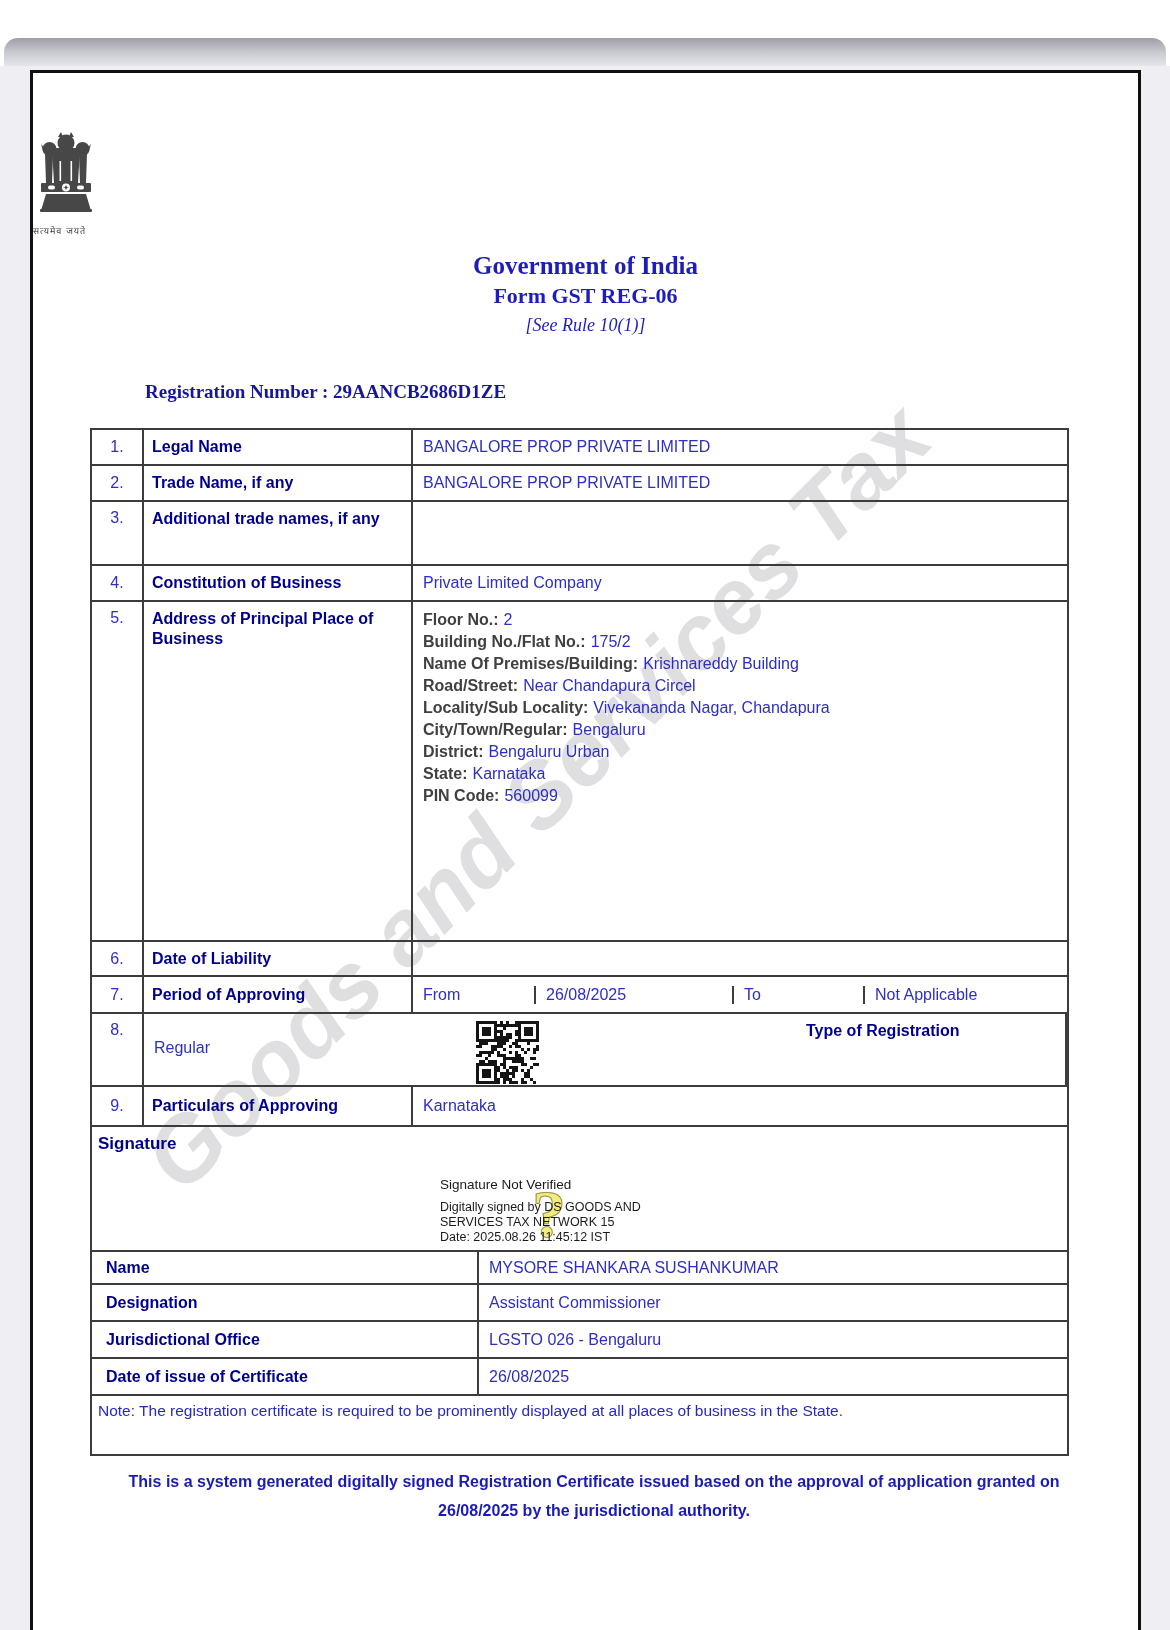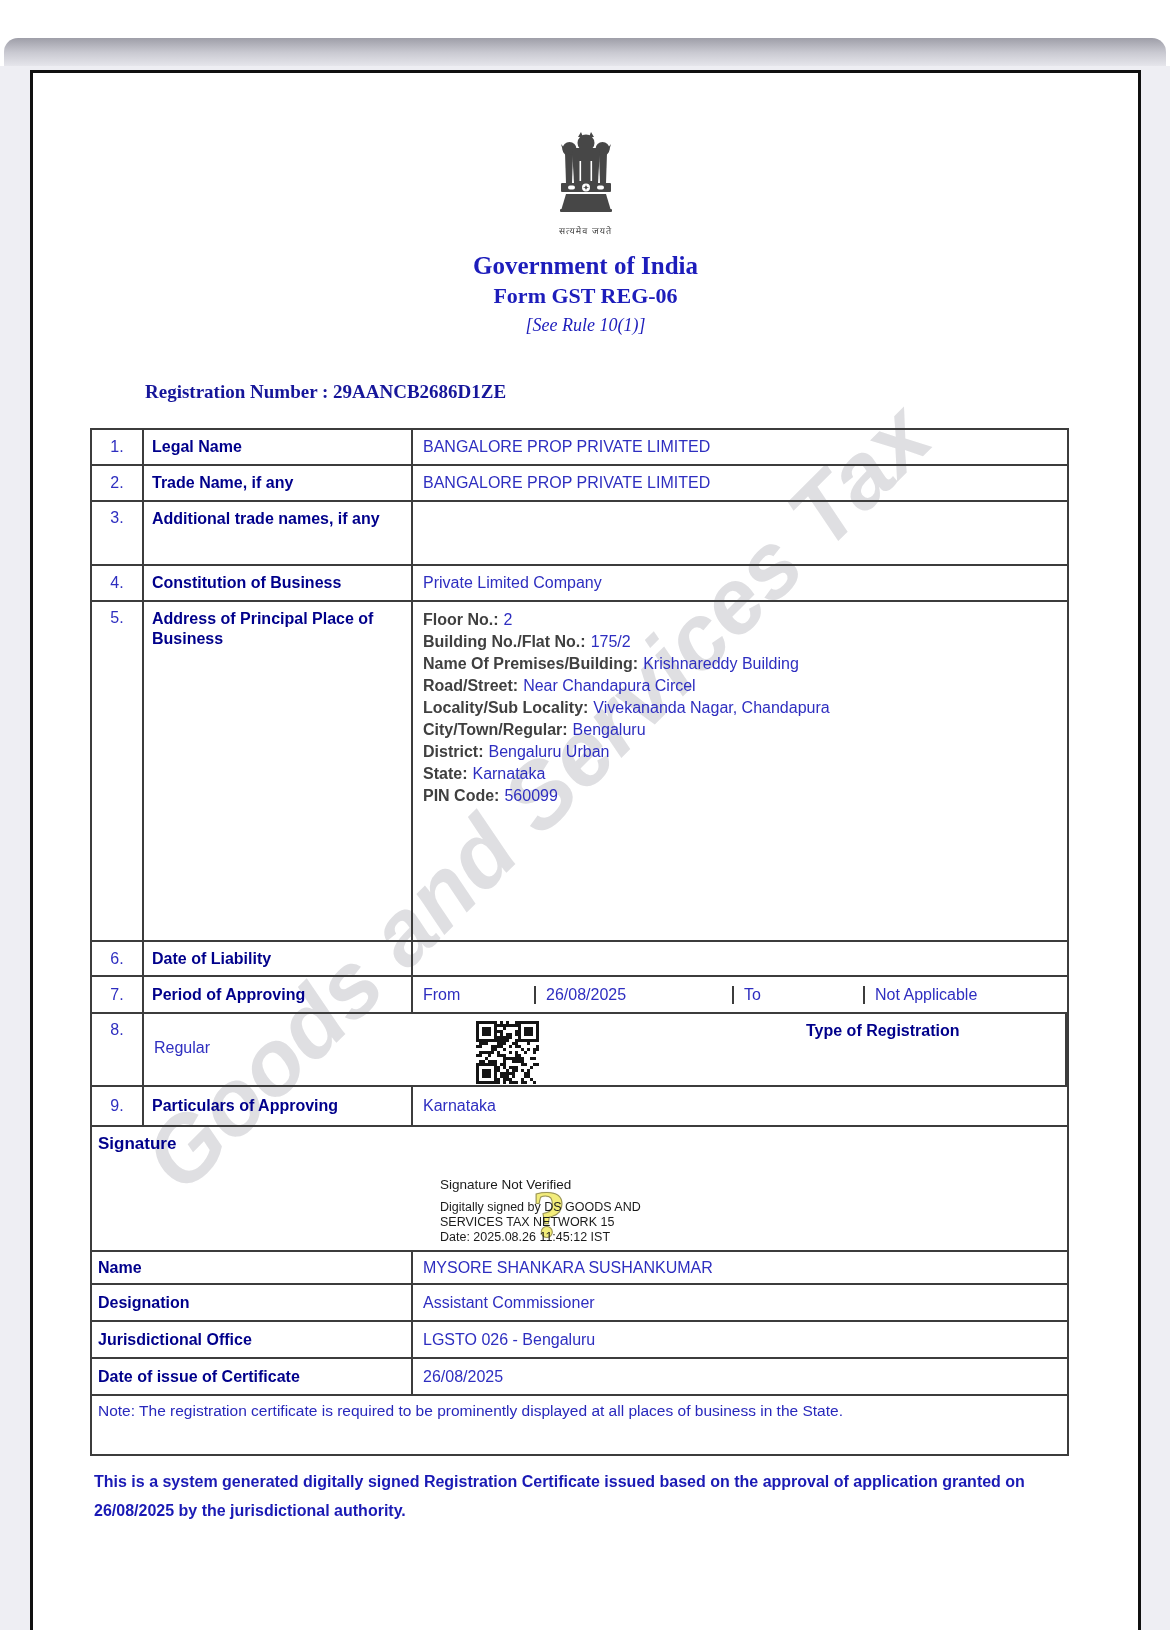--- a/index.html
+++ b/index.html
@@ -16,21 +16,21 @@
   
   .doc-page { position:absolute; left:30px; top:70px; width:1111px; height:1560px;
     background:#ffffff; border:3px solid #101010; border-bottom:none; overflow:hidden; }
 
   .watermark { position:absolute; left:-96px; top:664px; width:1200px; height:120px;
     line-height:120px; text-align:center; transform:rotate(-45deg);
     font-size:92px; font-weight:bold; font-style:italic; color:#d2d2d6; opacity:.7;
     white-space:nowrap; pointer-events:none; z-index:0; }
 
   
-  .emblem-wrap { position:absolute; top:58px; left:0; right:0; text-align:center; z-index:1; }
+  .emblem-wrap { position:absolute; top:58px; left:0; right:0; z-index:1; }
   .emblem-wrap svg { display:inline-block; }
   .emblem-caption { display:block; font-size:9px; color:#3c3c3c; margin-top:1px;
     letter-spacing:1px; font-family:"DejaVu Sans", sans-serif; }
   .h-line { position:absolute; left:0; right:0; text-align:center; z-index:1;
     font-family:"Liberation Serif", serif; color:#1d1dbb; font-weight:bold; }
   .h-govt  { top:179px; font-size:25px; }
   .h-form  { top:210px; font-size:22px; }
   .h-rule  { top:242px; font-size:18px; font-weight:normal; font-style:italic; }
   .h-cert  { top:271px; font-size:21px; }
   .h-regno { position:absolute; left:112px; top:308px; z-index:1;
@@ -73,26 +73,26 @@
   .sig-row { position:relative; height:125px; }
   .sig-label { position:absolute; left:6px; top:7px; font-size:17px; font-weight:bold; color:#00008B; }
   .sig-mark { position:absolute; left:440px; top:48px; font-size:68px; font-weight:bold;
     font-family:"Liberation Serif", serif; color:#f2ec7a;
     text-shadow:0 0 1px #8a8550; -webkit-text-stroke:1px #9a9455; z-index:1; }
   .sig-block { position:absolute; left:348px; top:50px; z-index:2; color:#1a1a1a; }
   .sig-status { font-size:13.5px; margin-bottom:8px; }
   .sig-small { font-size:12.5px; line-height:15px; }
 
   
-  .c-biglabel { width:321px; border-right:2px solid #3c3c3c; padding-left:6px;
+  .c-biglabel { width:387px; border-right:2px solid #3c3c3c; padding-left:14px;
     font-size:16px; font-weight:bold; color:#00008B; display:flex; align-items:center; }
   .note-row { height:58px; padding:6px 8px 0 6px; font-size:15.5px; color:#2828bc; }
 
   .footer-note { position:absolute; left:61px; top:1394px; width:1000px; z-index:1;
-    font-size:16px; font-weight:bold; color:#1a1ab5; line-height:29px; }
+    font-size:16px; font-weight:bold; color:#1a1ab5; line-height:29px;text-align:center; }
 
   [data-interactable] { cursor:default; }
 </style>
 </head>
 <body>
 
 <div class="stage" data-interactable="false">
   <div class="shadow-band" data-interactable="false"></div>
   <div class="viewer-bg" data-interactable="false"></div>
 

